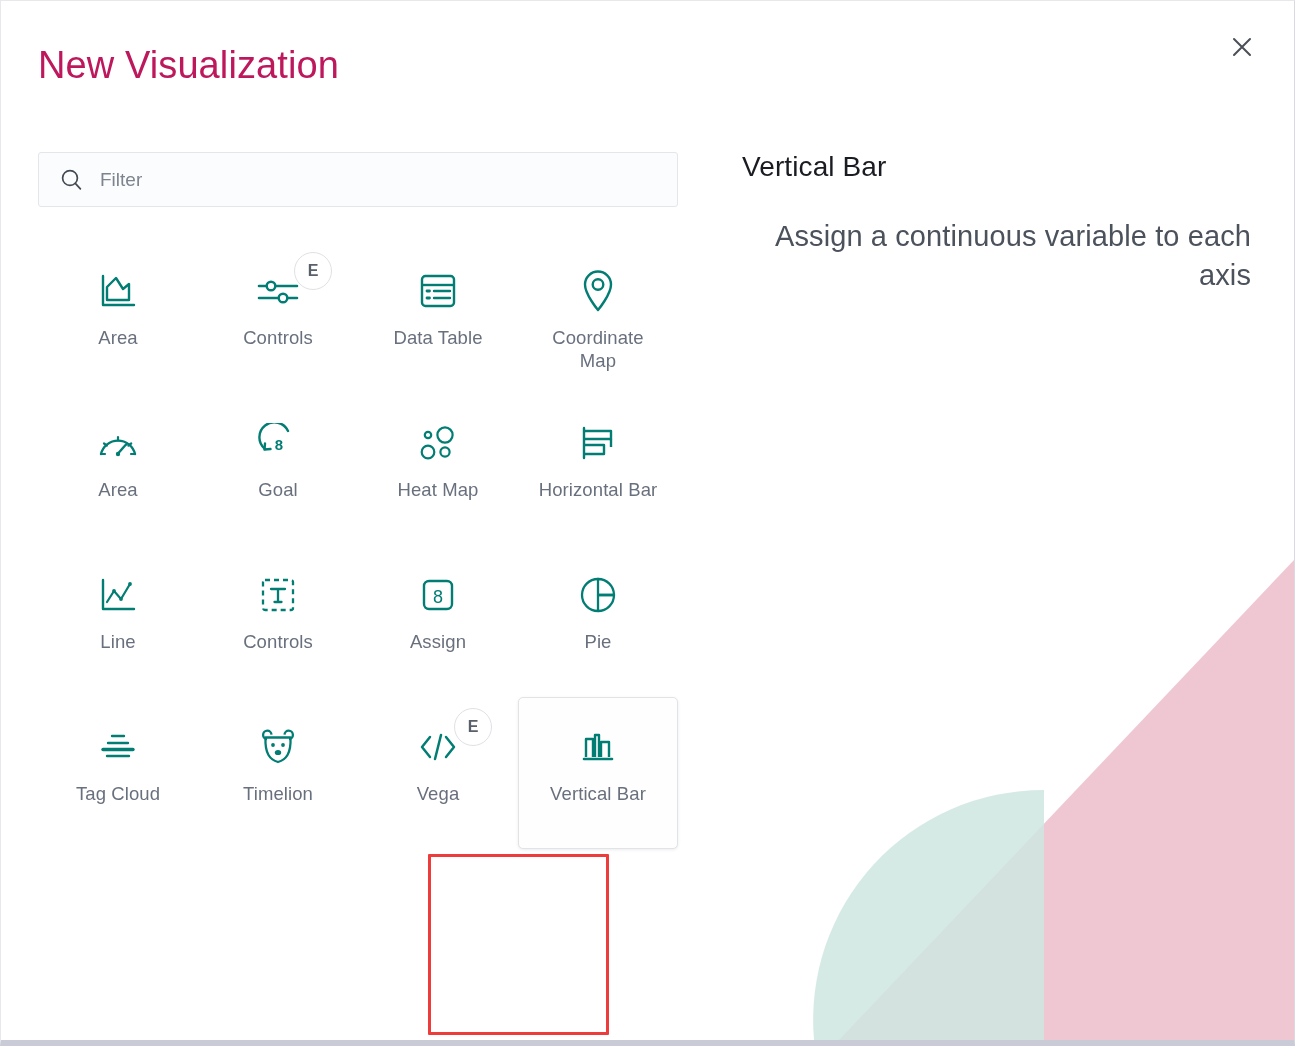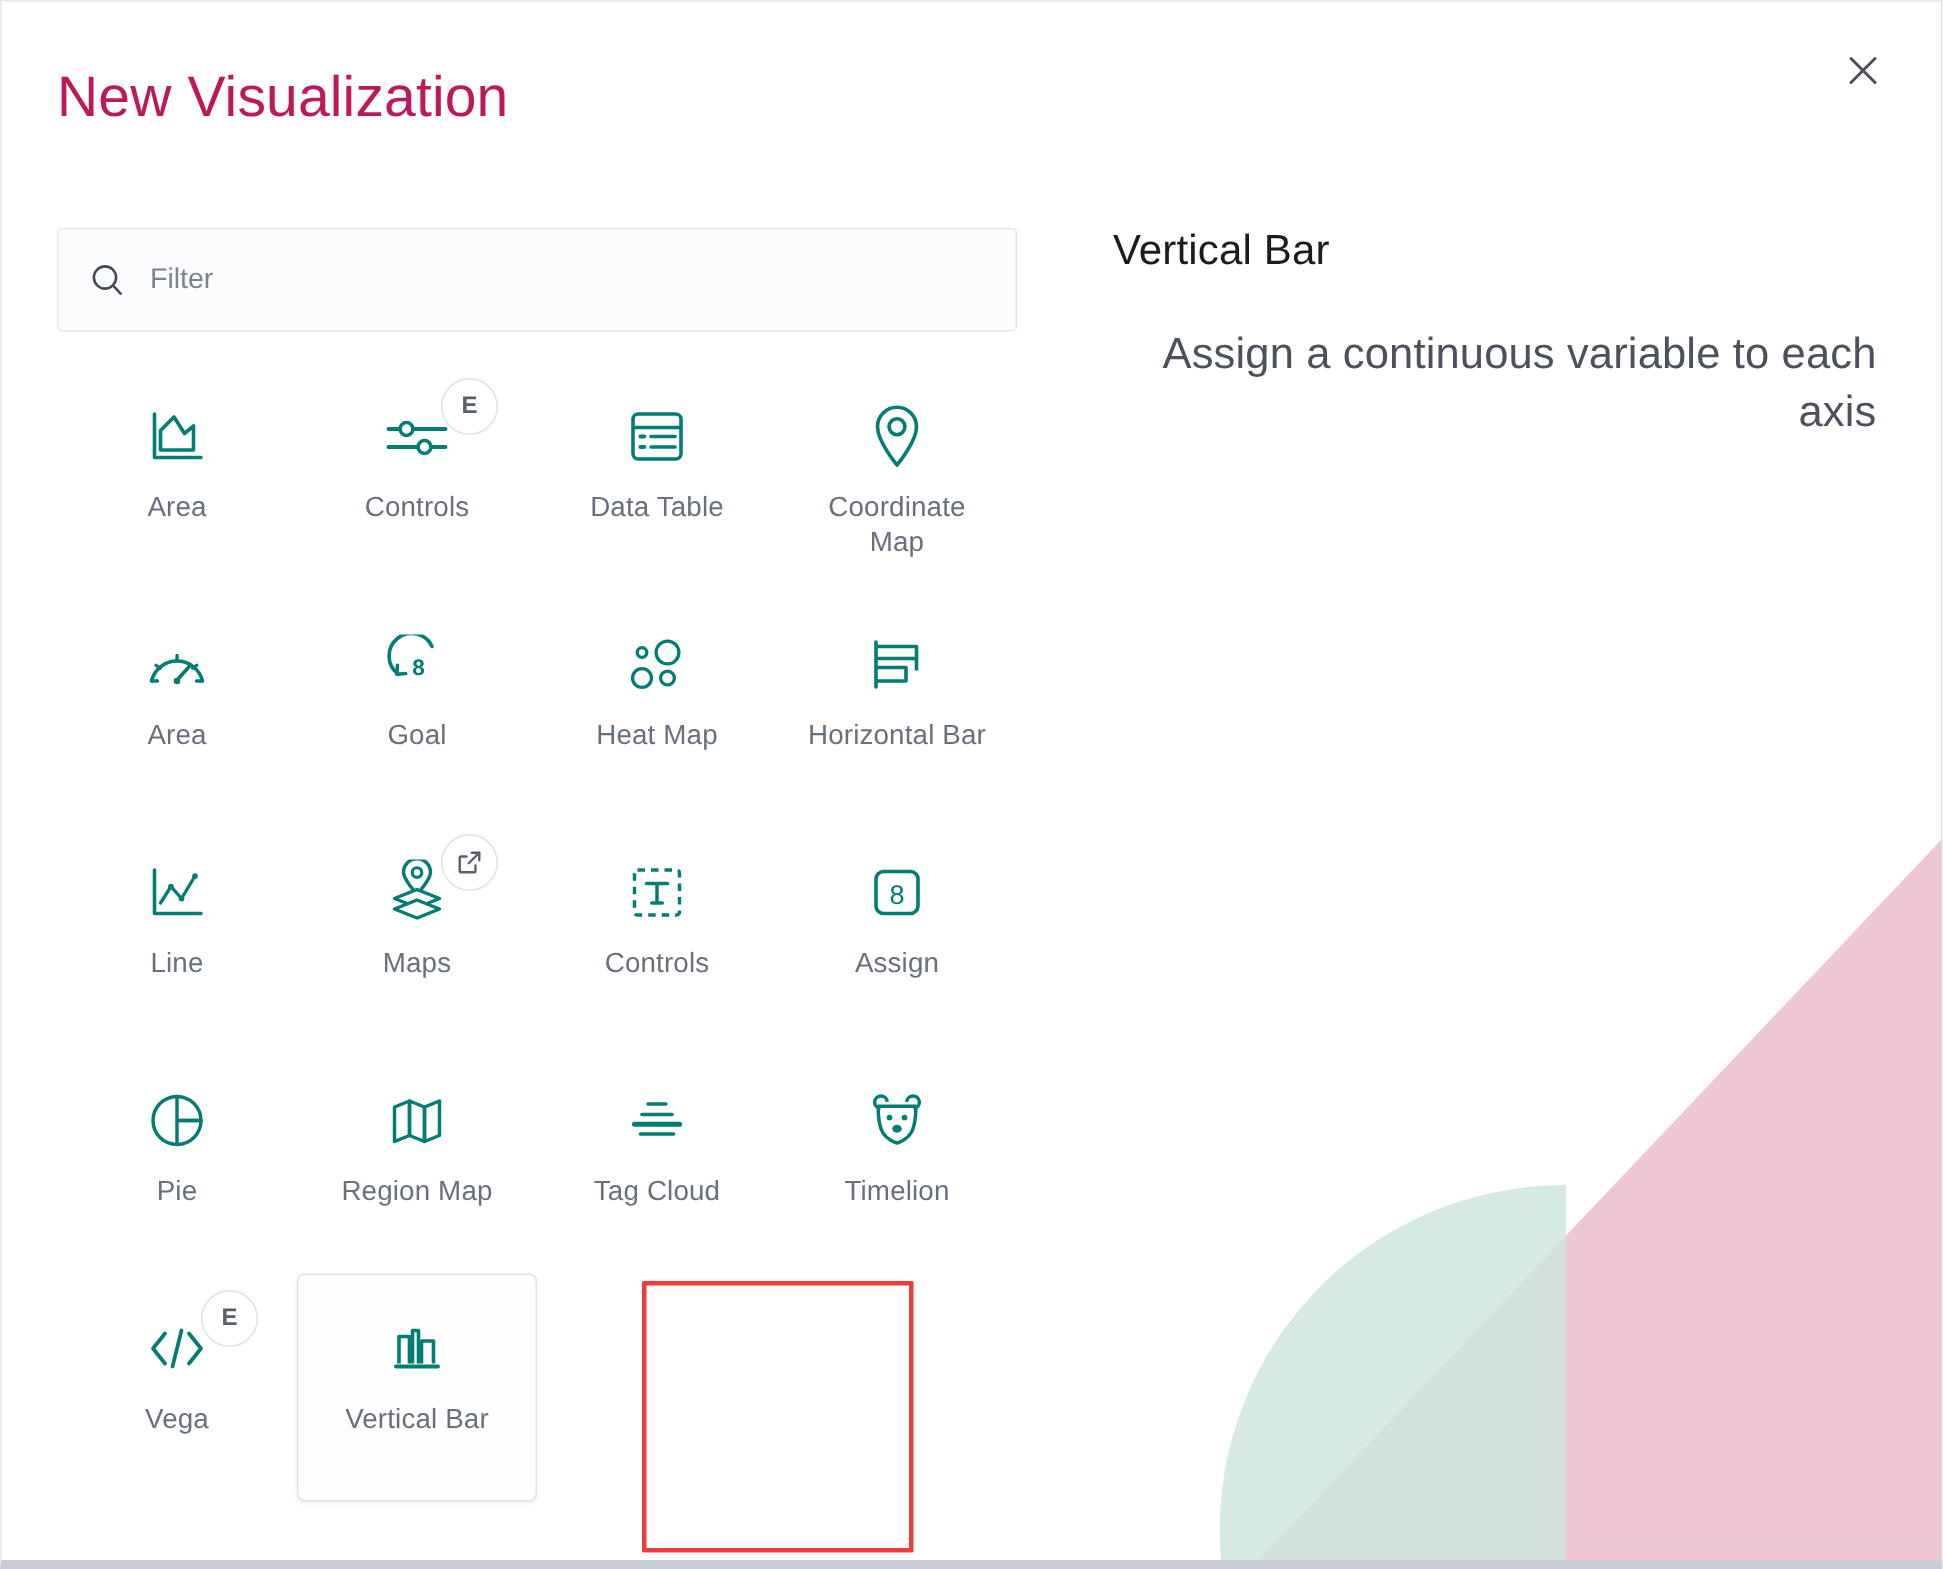--- a/index.html
+++ b/index.html
@@ -65,21 +65,21 @@
     margin: 0;
     line-height: 1.2;
   }
 
   
   #search-wrap {
     position: absolute;
     left: 37px;
     top: 151px;
     width: 640px;
-    height: 69px;
+    height: 55px;
     z-index: 3;
   }
   #search-field {
     width: 100%;
     height: 100%;
     border: 1px solid #e4e6ec;
     border-radius: 3px;
     background: #fbfcfd;
     display: flex;
     align-items: center;
@@ -320,38 +320,20 @@
       <path d="M11 29 L18 18 L25 26 L34 11" stroke="#017d73" stroke-width="2.2" stroke-linecap="round" stroke-linejoin="round"></path>
       <circle cx="18" cy="18" r="1.9" fill="#017d73"></circle>
       <circle cx="25" cy="26" r="1.9" fill="#017d73"></circle>
       <circle cx="34" cy="11" r="1.9" fill="#017d73"></circle>
     </svg>
         </div>
         <div class="vis-label">Line</div>
       </div>
       <div class="vis-card">
         <div class="vis-icon">
-          <svg width="42" height="44" viewBox="0 0 42 44" fill="none">
-      <path d="M21 23 C21 23 30 13.5 30 8.5 A9 9 0 0 0 12 8.5 C12 13.5 21 23 21 23 Z" stroke="#017d73" stroke-width="2.3" stroke-linejoin="round" fill="#fff"></path>
-      <circle cx="21" cy="8.7" r="3.2" stroke="#017d73" stroke-width="2.1"></circle>
-      <path d="M6 26 L21 20 L36 26 L21 32 Z" stroke="#017d73" stroke-width="2.3" stroke-linejoin="round" fill="#fff"></path>
-      <path d="M6 33 L21 27 L36 33 L21 39 Z" stroke="#017d73" stroke-width="2.3" stroke-linejoin="round" fill="#fff"></path>
-    </svg>
-        </div>
-        <div class="vis-label">Maps</div>
-        <div class="badge link-badge">
-          <svg width="18" height="18" viewBox="0 0 18 18" fill="none">
-    <path d="M10.5 2.5 H15.5 V7.5" stroke="#5a6069" stroke-width="1.6" stroke-linecap="round" stroke-linejoin="round"></path>
-    <path d="M15.5 2.5 L8.5 9.5" stroke="#5a6069" stroke-width="1.6" stroke-linecap="round"></path>
-    <path d="M13 11 V14.5 A1 1 0 0 1 12 15.5 H3.5 A1 1 0 0 1 2.5 14.5 V6 A1 1 0 0 1 3.5 5 H7" stroke="#5a6069" stroke-width="1.6" stroke-linecap="round" stroke-linejoin="round"></path>
-  </svg>
-        </div>
-      </div>
-      <div class="vis-card">
-        <div class="vis-icon">
           <svg width="42" height="42" viewBox="0 0 42 42" fill="none">
       <rect x="6" y="6" width="30" height="30" rx="2" stroke="#017d73" stroke-width="2.3" stroke-dasharray="5 4"></rect>
       <path d="M14 15 H28 M21 15 V28 M17.5 28 H24.5" stroke="#017d73" stroke-width="2.3" stroke-linecap="round"></path>
     </svg>
         </div>
         <div class="vis-label">Controls</div>
       </div>
       <div class="vis-card">
         <div class="vis-icon">
           <svg width="42" height="42" viewBox="0 0 42 42" fill="none">
@@ -364,30 +346,20 @@
       <div class="vis-card">
         <div class="vis-icon">
           <svg width="42" height="42" viewBox="0 0 42 42" fill="none">
       <path d="M21 21 L21 5 A16 16 0 0 1 37 21 Z" stroke="#017d73" stroke-width="2.3" stroke-linejoin="round" fill="none"></path>
       <path d="M21 21 L37 21 A16 16 0 0 1 21 37" stroke="#017d73" stroke-width="2.3" stroke-linejoin="round" fill="none"></path>
       <path d="M21 37 A16 16 0 1 1 21 5" stroke="#017d73" stroke-width="2.3" stroke-linecap="round" fill="none"></path>
       <path d="M21 21 L21 37" stroke="#017d73" stroke-width="2.3"></path>
     </svg>
         </div>
         <div class="vis-label">Pie</div>
-      </div>
-      <div class="vis-card">
-        <div class="vis-icon">
-          <svg width="42" height="38" viewBox="0 0 42 38" fill="none">
-      <path d="M6 10 L16 6 V29 L6 33 Z" stroke="#017d73" stroke-width="2.3" stroke-linejoin="round"></path>
-      <path d="M16 6 L26 10 V33 L16 29 Z" stroke="#017d73" stroke-width="2.3" stroke-linejoin="round"></path>
-      <path d="M26 10 L36 6 V29 L26 33 Z" stroke="#017d73" stroke-width="2.3" stroke-linejoin="round"></path>
-    </svg>
-        </div>
-        <div class="vis-label">Region Map</div>
       </div>
       <div class="vis-card">
         <div class="vis-icon">
           <svg width="44" height="34" viewBox="0 0 44 34" fill="none">
       <path d="M16 6 H28" stroke="#017d73" stroke-width="2.4" stroke-linecap="round"></path>
       <path d="M12 13 H32" stroke="#017d73" stroke-width="2.4" stroke-linecap="round"></path>
       <path d="M7 19.5 H37" stroke="#017d73" stroke-width="3.4" stroke-linecap="round"></path>
       <path d="M11 26 H33" stroke="#017d73" stroke-width="2.4" stroke-linecap="round"></path>
     </svg>
         </div>

